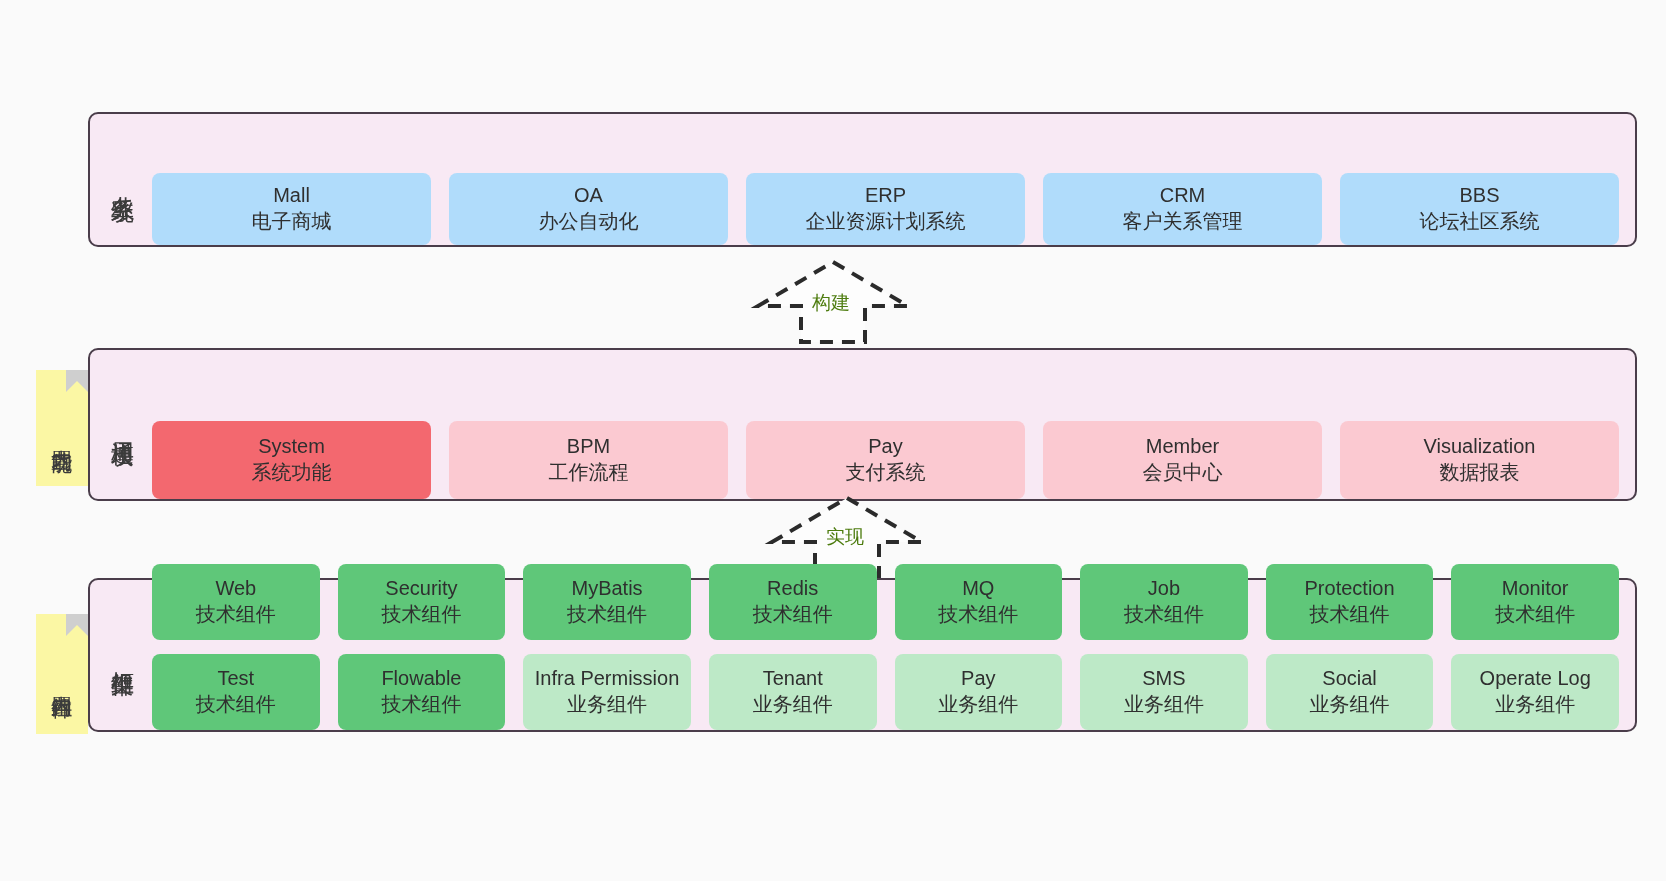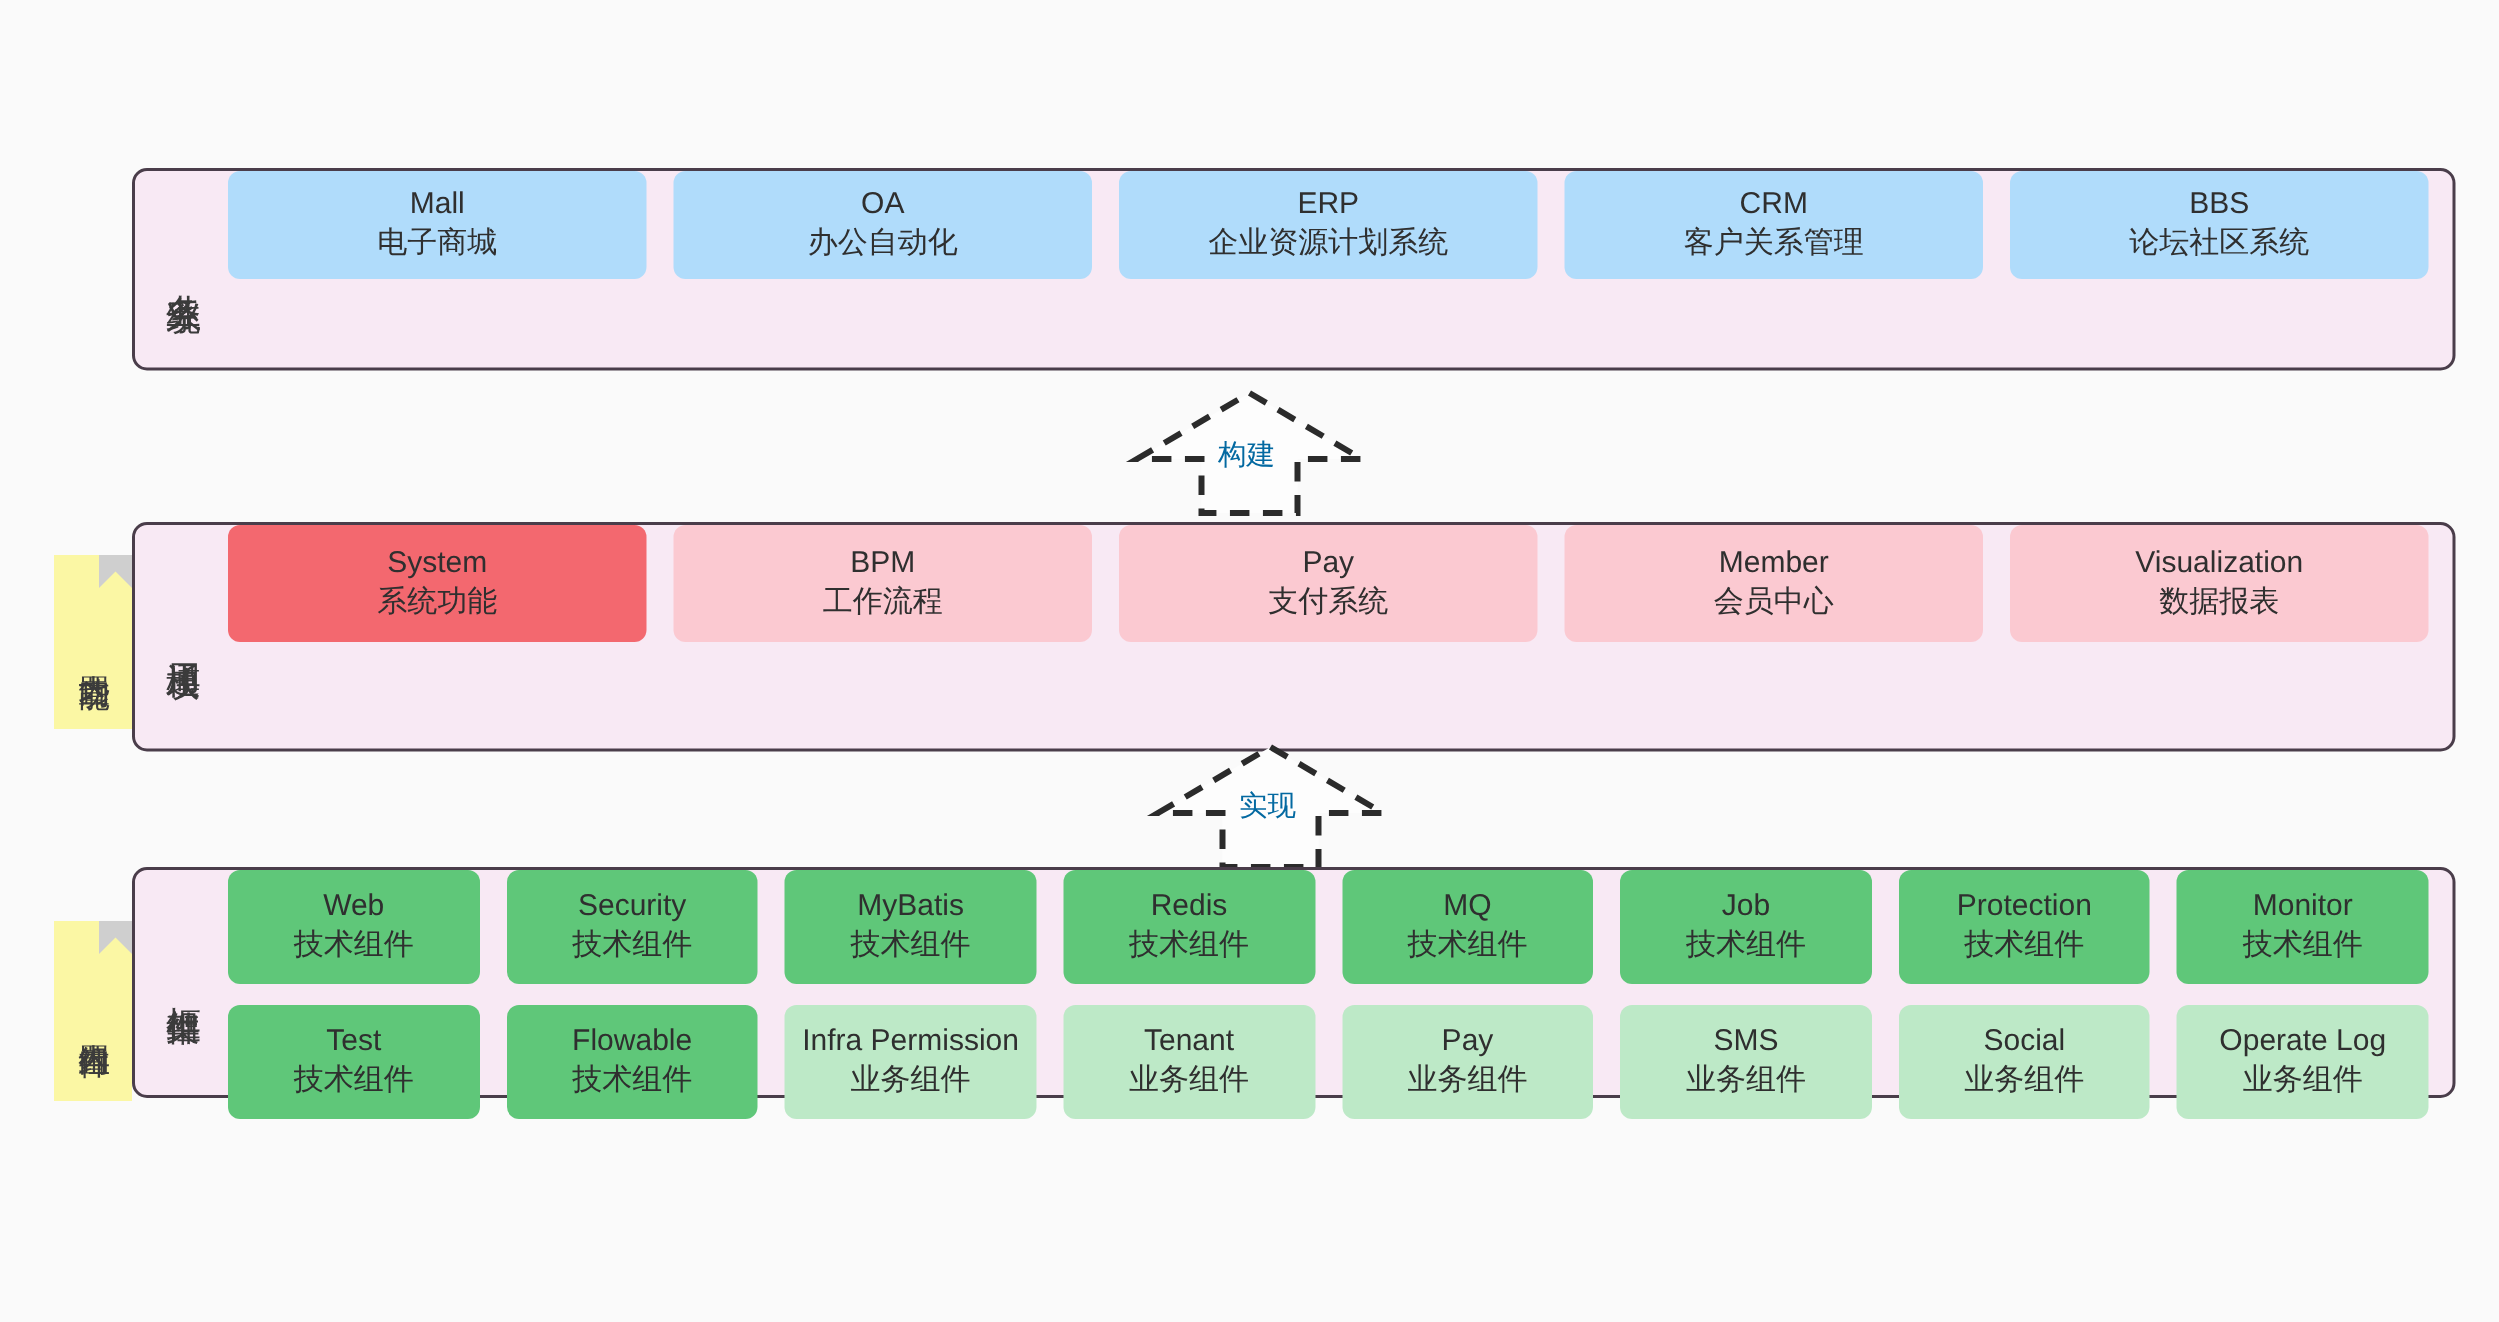--- a/index.html
+++ b/index.html
@@ -45,21 +45,21 @@
     writing-mode: vertical-rl;
     text-orientation: upright;
     letter-spacing: 1px;
     white-space: nowrap;
     margin-left: 10px;
   }
   .layer-body {
     flex: 1 1 auto;
     display: flex;
     flex-direction: column;
-    justify-content: flex-start;
+    justify-content: flex-end;
     gap: 14px;
     padding: 0 16px 0 8px;
   }
   .row {
     display: flex;
     flex-direction: row;
     gap: 18px;
   }
   .cell {
     flex: 1 1 0;
@@ -130,21 +130,21 @@
   #note-func  { left: 36px; top: 370px; height: 116px; }
   #note-comp  { left: 36px; top: 614px; height: 120px; }
 
   
   .arrow {
     position: absolute;
   }
   .arrow-label {
     position: absolute;
     font-size: 19px;
-    color: #0369a1;
+    color: #4d7c0f;
     background: transparent;
     white-space: nowrap;
   }
   #arrow-build { left: 748px; top: 258px; width: 170px; height: 86px; }
   #arrow-build-label { left: 812px; top: 290px; }
   #arrow-impl  { left: 762px; top: 494px; width: 170px; height: 86px; }
   #arrow-impl-label  { left: 826px; top: 524px; }
 </style>
 </head>
 <body>

